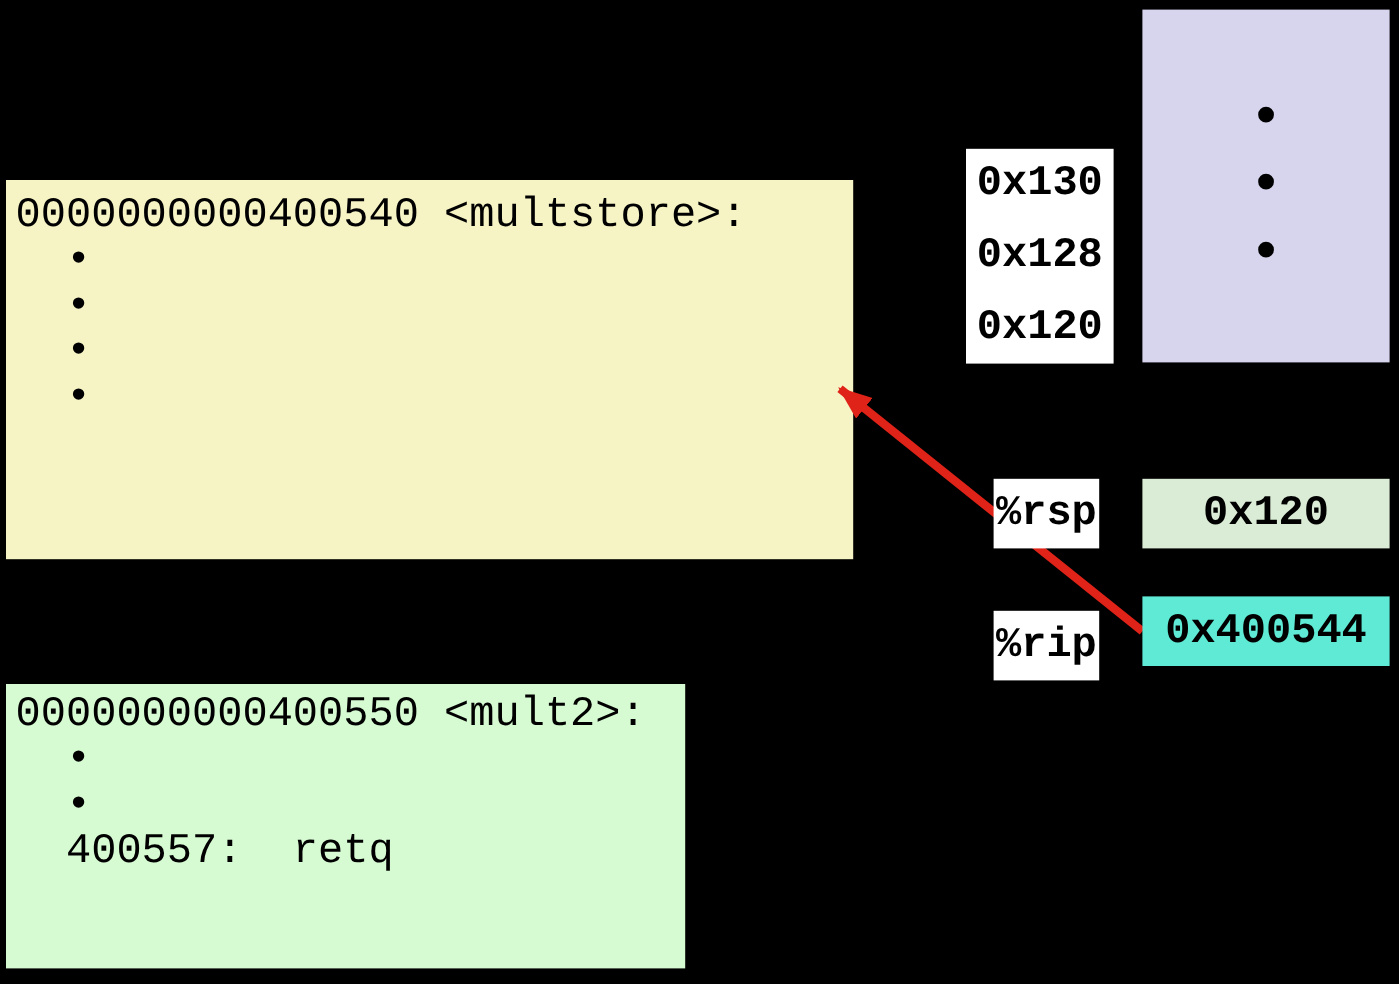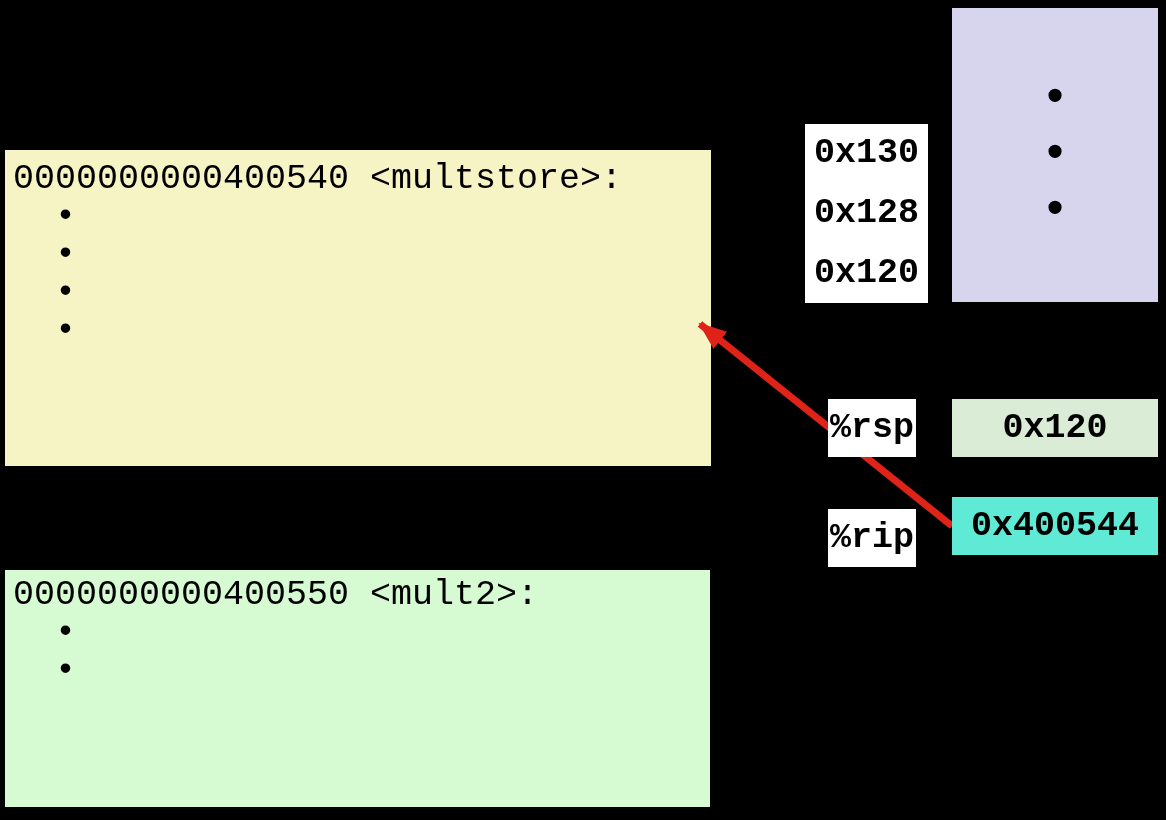--- a/index.html
+++ b/index.html
@@ -22,21 +22,21 @@
   }
   .code-box.multstore {
     top: 150px;
     width: 706px;
     height: 316px;
     background: #f6f3c4;
     padding-top: 10px;
   }
   .code-box.mult2 {
     top: 570px;
-    width: 705px;
+    width: 566px;
     height: 237px;
     background: #d6fad1;
     padding-top: 6px;
   }
   .code-line {
     white-space: pre;
     font-size: 35px;
     line-height: 38px;
     font-weight: 400;
   }
@@ -130,20 +130,21 @@
     <div class="code-line indent">•</div>
     <div class="code-line indent">•</div>
     <div class="code-line indent">•</div>
     <div class="code-line indent">•</div>
   </div>
 
   <div class="code-box mult2">
     <div class="code-line">0000000000400550 &lt;mult2&gt;:</div>
     <div class="code-line indent">•</div>
     <div class="code-line indent">•</div>
+    <div class="code-line indent">400557:  retq</div>
   </div>
 
   <div class="stack-box">
     <div class="stack-dot">•</div>
     <div class="stack-dot">•</div>
     <div class="stack-dot">•</div>
   </div>
 
   <div class="addr-box">
     <div class="addr-label">0x130</div>

